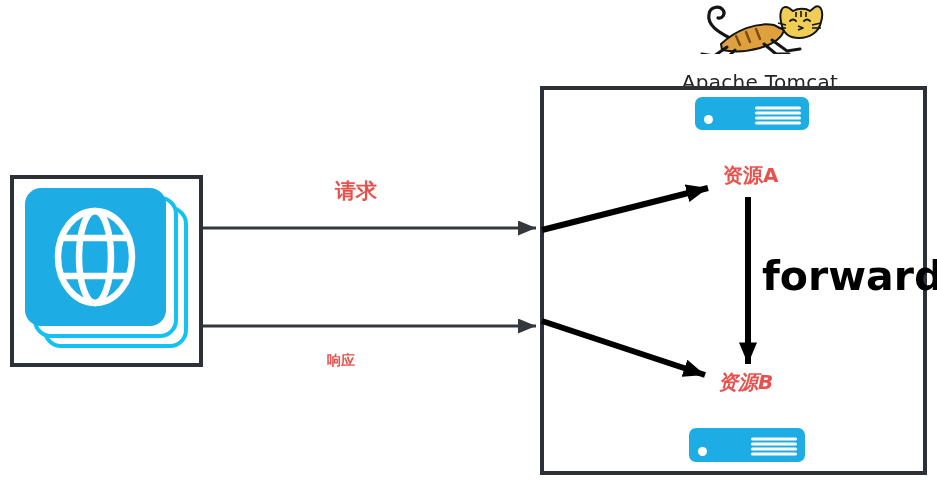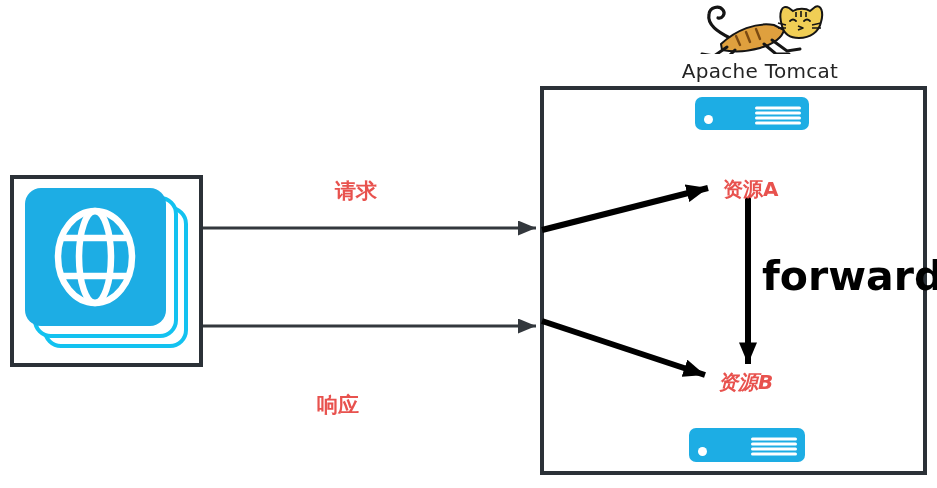--- a/index.html
+++ b/index.html
@@ -12,34 +12,34 @@
     position:absolute;left:10px;top:175px;width:185px;height:184px;
     border:4px solid #2b3137;background:#fff;
   }
   .server-box{
     position:absolute;left:540px;top:86px;width:379px;height:381px;
     border:4px solid #2b3137;background:#fff;
   }
   
   .logo{position:absolute;left:650px;top:0px;width:220px;text-align:center;}
   .logo svg{display:block;margin:0 auto;}
-  .logo-text{font-size:20px;color:#242424;margin-top:5px;letter-spacing:0.3px;}
+  .logo-text{font-size:20px;color:#242424;margin-top:16px;letter-spacing:0.3px;}
   
   .bar{position:absolute;background:#1dade4;border-radius:7px;}
   .bar-top{left:695px;top:97px;width:114px;height:33px;}
   .bar-bottom{left:689px;top:428px;width:116px;height:34px;}
   .bar .dot{position:absolute;left:9px;bottom:6px;width:9px;height:9px;border-radius:50%;background:#fff;}
   .bar .menu{position:absolute;right:8px;top:50%;transform:translateY(-42%);
     display:flex;flex-direction:column;gap:2px;}
   .bar .menu i{display:block;width:46px;height:3px;background:#fff;border-radius:1.5px;}
   
   .lbl{position:absolute;font-weight:bold;color:#e8524e;white-space:nowrap;}
   .lbl-request{left:319px;top:177px;font-size:21px;margin-left:16px;}
-  .lbl-response{left:317px;top:352px;font-size:21px;margin-top:39px;}
-  .lbl-resa{left:723px;top:176px;font-size:20px;}
+  .lbl-response{left:327px;top:352px;font-size:14px;}
+  .lbl-resa{left:723px;top:162px;font-size:20px;}
   .lbl-resb{left:718px;top:369px;font-size:20px;font-style:italic;}
   .lbl-forward{position:absolute;left:762px;top:252px;font-size:41px;font-weight:bold;color:#000;white-space:nowrap;}
   
   .arrows{position:absolute;left:0;top:0;width:937px;height:488px;pointer-events:none;}
   
   .browser-icon{position:absolute;left:9px;top:7px;}
 </style>
 </head>
 <body>
 

